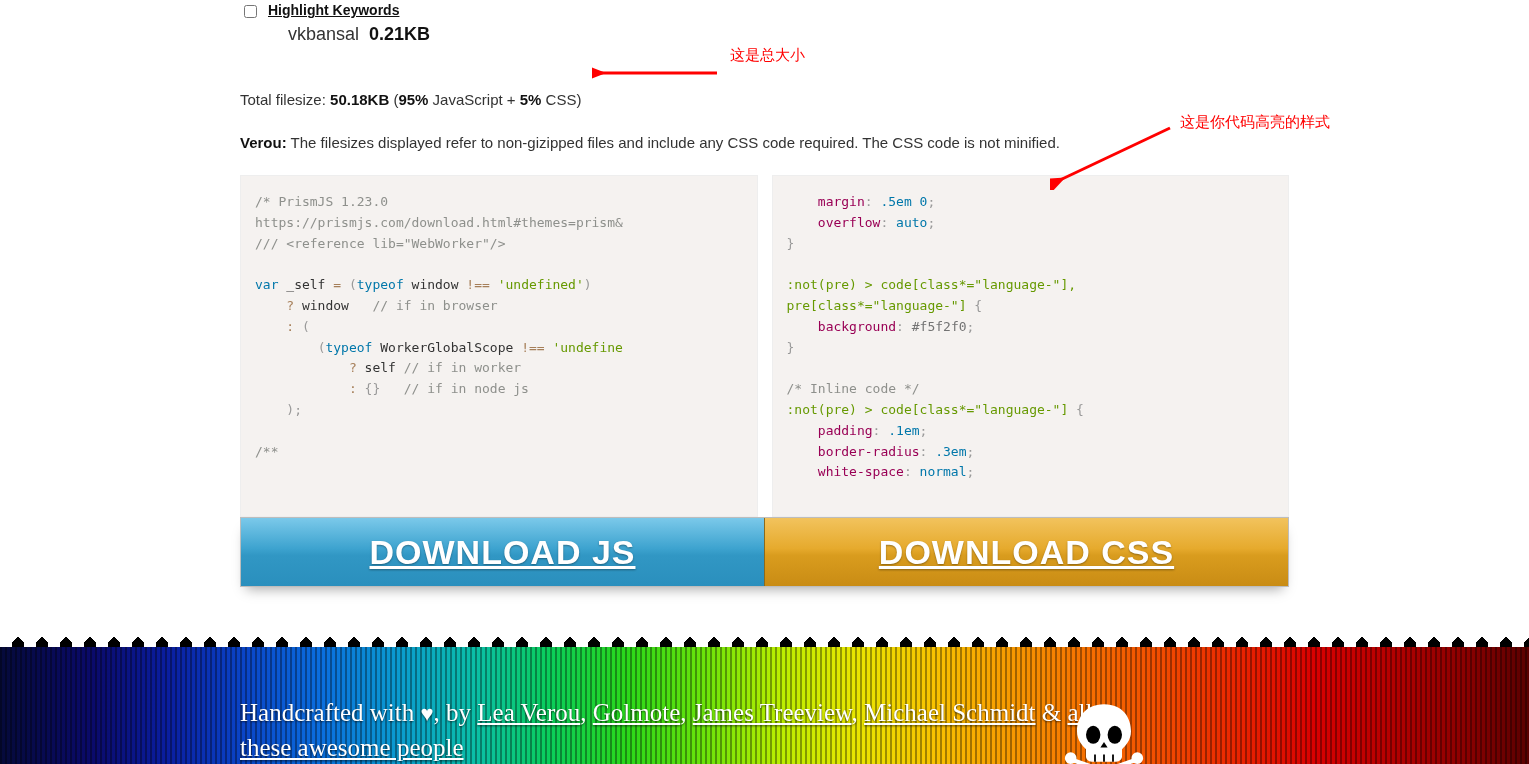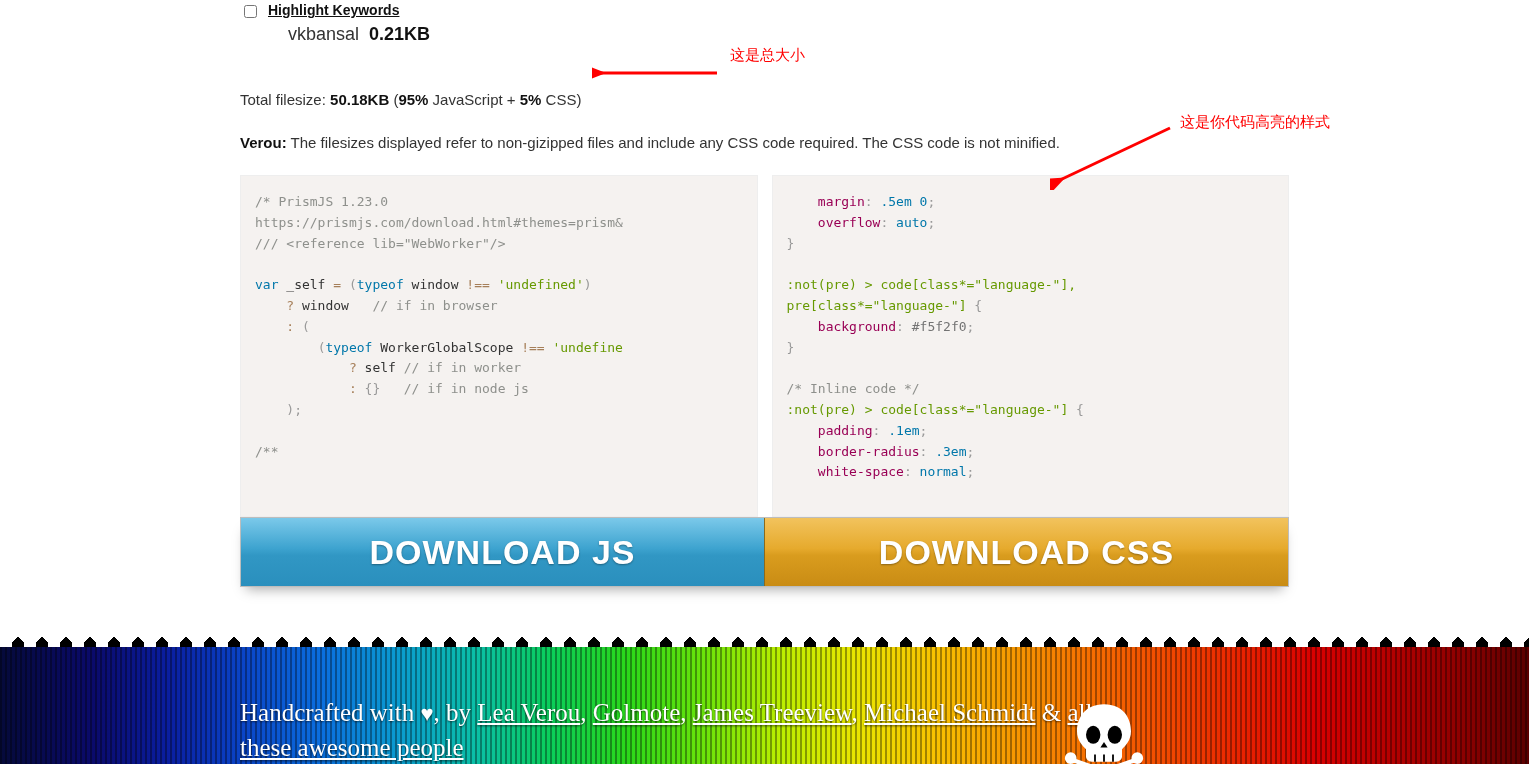--- a/index.html
+++ b/index.html
@@ -27,21 +27,21 @@
   .c-kw{color:#07a;}
   .c-op{color:#a67f59;}
   .c-str{color:#690;}
   .c-punc{color:#999;}
   .c-sel{color:#690;}
   .c-prop{color:#905;}
   .c-val{color:#07a;text-align:center;}
   .c-hex{color:#737373;}
   
   .btns{display:flex;margin-top:0;border:1px solid #bdbdbd;box-shadow:0 8px 12px -6px rgba(0,0,0,.35);}
-  .btn{flex:1;height:68px;display:flex;align-items:center;justify-content:center;font-size:34px;font-weight:700;color:#fff;letter-spacing:1px;font-family:Arial,sans-serif;cursor:pointer;text-shadow:0 1px 2px rgba(0,0,0,.35);user-select:none;}
+  .btn{flex:1;height:68px;display:flex;align-items:center;justify-content:center;font-size:34px;font-weight:700;color:#fff;letter-spacing:1px;font-family:Arial,sans-serif;cursor:pointer;text-shadow:0 1px 2px rgba(0,0,0,.35);user-select:none;text-decoration:underline;}
   .btn-blue{background:linear-gradient(#7bc9ea,#3da3cf 45%,#3197c4 55%,#2a8fbd);border-right:1px solid #8a6a1e;}
   .btn-gold{background:linear-gradient(#f2c35d,#e6aa2d 45%,#d99c1e 55%,#c98c14);}
   
   .anno{position:absolute;color:#ff0000;font-size:15px;font-family:"Microsoft YaHei",Arial,sans-serif;pointer-events:none;}
   svg.arrow{position:absolute;pointer-events:none;}
   
   .zigzag{height:18px;margin-top:42px;background:
     linear-gradient(-45deg,transparent 12px,#fff 0) 0 0/24px 18px,
     linear-gradient(45deg,transparent 12px,#fff 0) 12px 0/24px 18px,
     #000;

